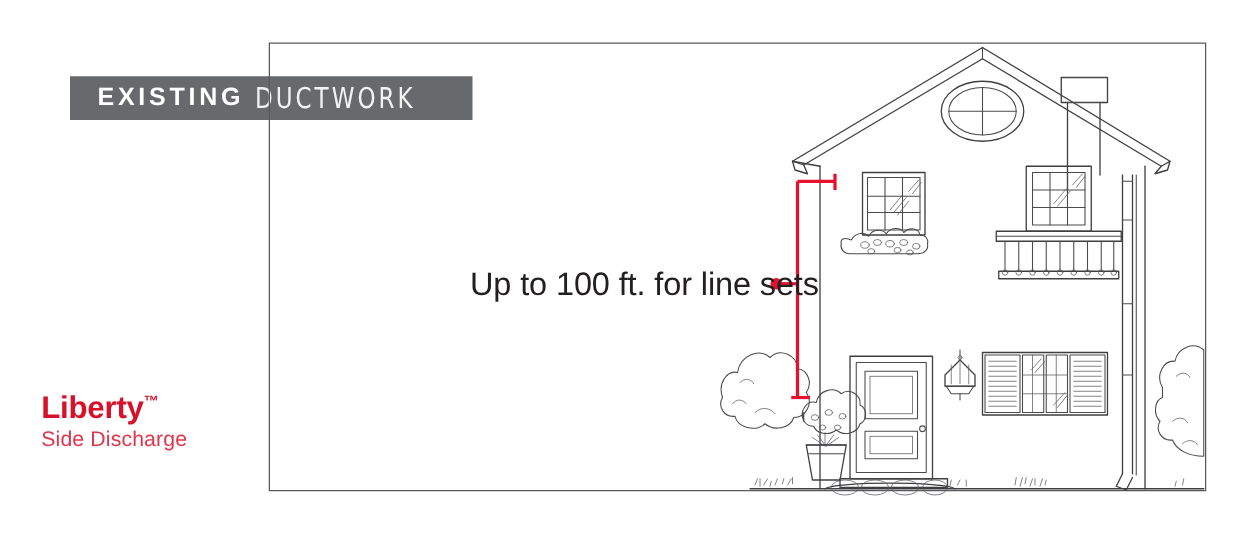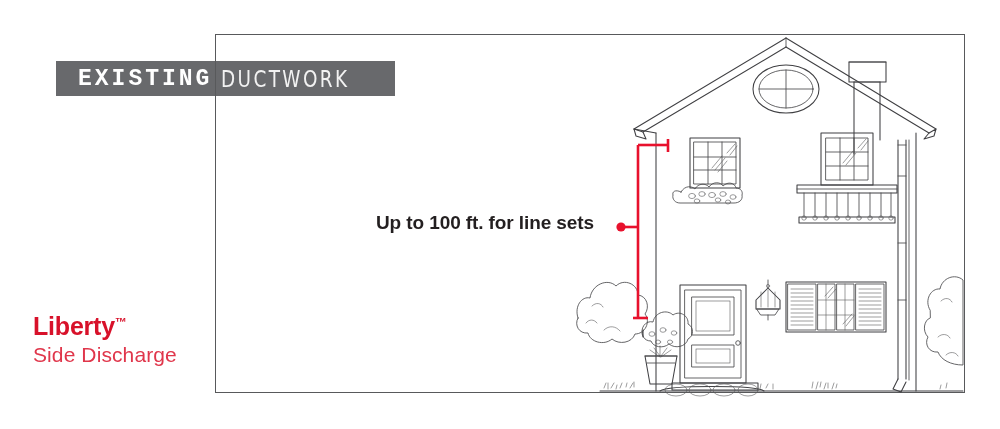--- a/index.html
+++ b/index.html
@@ -38,23 +38,23 @@
   #banner-line-2 {
     left: 104px;
     top: 104px;
     height: 36px;
     padding: 0 13px 0 15px;
     background: #949699;
   }
   .hl-bold {
     color: #ffffff;
     font-weight: 700;
-    font-size: 23px;
+    font-size: 20px;
     letter-spacing: 3.0px;
-    font-family: Liberation Mono, monospace;
+    font-family: Liberation Sans, sans-serif;
   }
   .hl-light {
     color: #f2f2f2;
     font-weight: 400;
     font-size: 23px;
     letter-spacing: 3.0px;
     font-family: "DejaVu Sans", sans-serif;
     transform: scaleX(0.80);
     transform-origin: left center;
     display: inline-block;
@@ -78,21 +78,21 @@
   }
   #product-name .tm {
     font-size: 12px;
     vertical-align: 9px;
     font-weight: 700;
     letter-spacing: 0;
   }
   .product-sub {
     color: #e0364b;
     font-weight: 400;
-    font-size: 21px;
+    font-size: 17px;
     line-height: 1.42;
     letter-spacing: 0.1px;
   }
 
   
   #illustration-frame {
     position: absolute;
     left: 215px;
     top: 34px;
     width: 750px;
@@ -102,22 +102,22 @@
     box-sizing: border-box;
     background: transparent;
   }
 
   
   #callout-label {
     position: absolute;
     left: 376px;
     top: 212px;
     color: #231f20;
-    font-weight: 700;
-    font-size: 19px;
+    font-weight: 400;
+    font-size: 26px;
     letter-spacing: -0.1px;
     white-space: nowrap;
   }
 
   
   .layer {
     position: absolute;
     left: 0;
     top: 0;
     width: 1000px;

